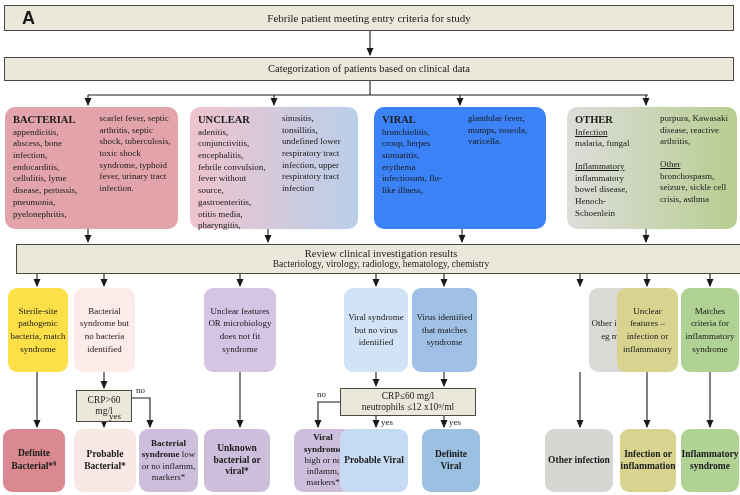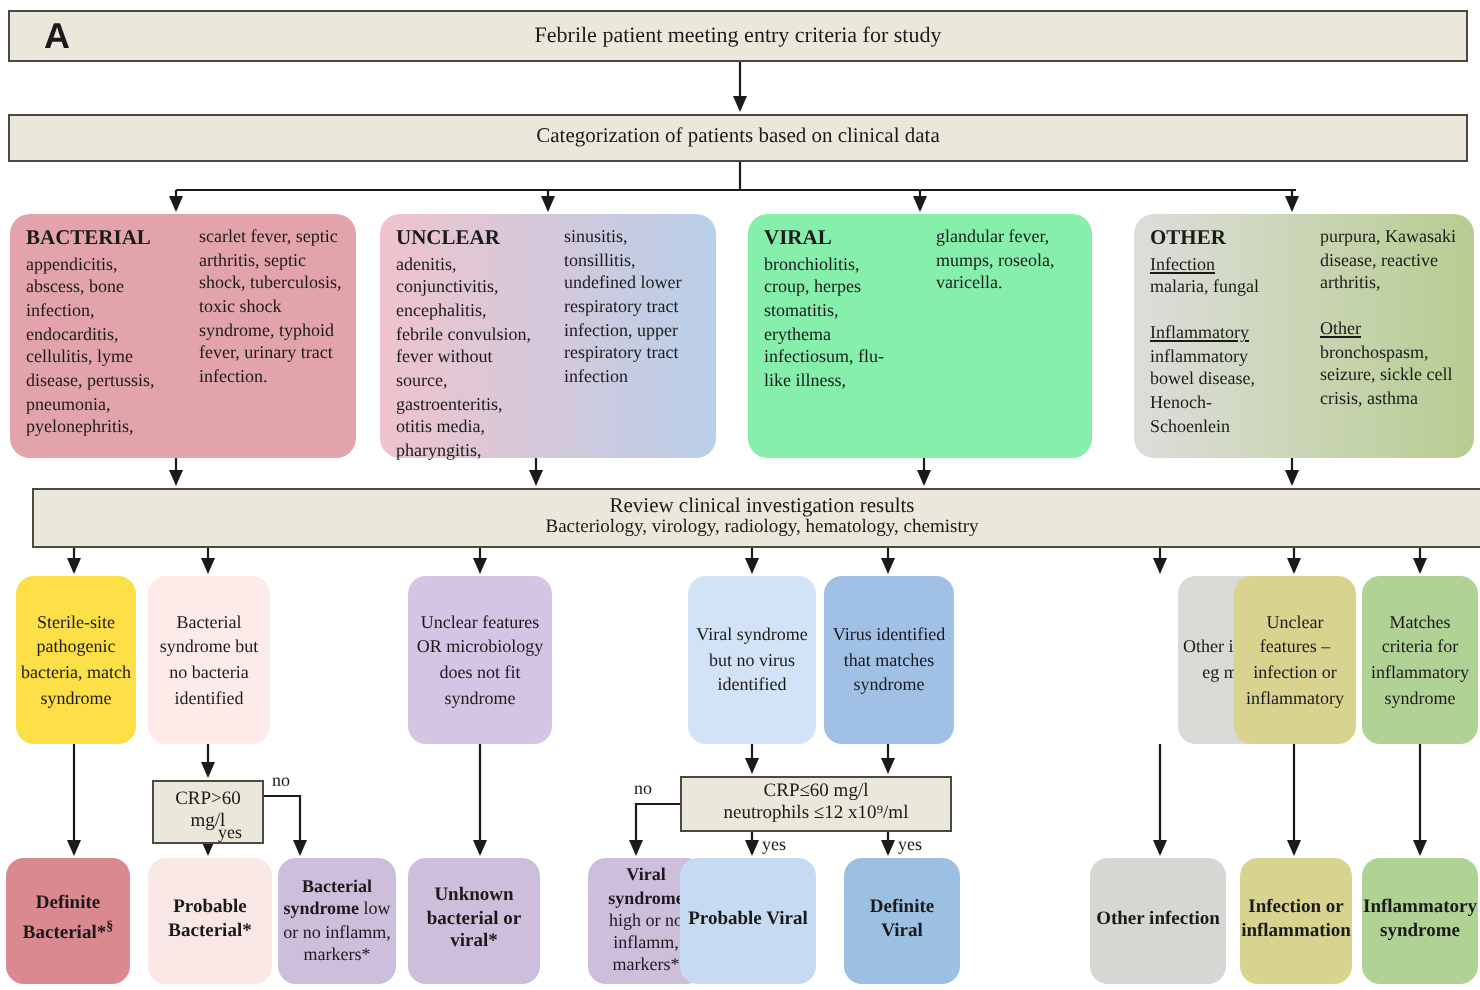--- a/index.html
+++ b/index.html
@@ -25,21 +25,21 @@
        text-align:center;font-size:9.5px;line-height:1.25;padding:3px 2px;}
   .b{font-weight:bold;}
   .dec{background:#ebe8db;border:1px solid #4a4a40;display:flex;align-items:center;
        justify-content:center;text-align:center;font-size:9.5px;line-height:1.2;padding:1px;}
   .lbl{position:absolute;z-index:2;font-size:9px;line-height:1;}
   sup{font-size:7px;}
   
   .c-rose{background:#e2a4aa;}       .c-rose-dark{background:#fde047;}
   .c-rose-darker{background:#d9898f;}.c-pink-pale{background:#fdebe9;}
   .c-pink-pale2{background:#f8e7e5;} .c-grad-unclear{background:linear-gradient(90deg,#efc3cd,#b9cfe9);}
-  .c-blue{background:#86efac;}       .c-blue-pale{background:#d2e3f8;}
+  .c-blue{background:#3b82f6;}       .c-blue-pale{background:#d2e3f8;}
   .c-blue-pale2{background:#c6dbf3;} .c-blue-med{background:#a0c1e5;}
   .c-blue-med2{background:#9cc0e2;}  .c-grad-other{background:linear-gradient(90deg,#dddddb,#b7cd90);}
   .c-purple{background:#d6c4e4;}     .c-purple2{background:#cdbfdc;}
   .c-gray{background:#d9d9d6;margin-left:40px;}       .c-gray2{background:#d6d6d3;}
   .c-olive{background:#d8d490;}      .c-green{background:#b0d295;}
 </style>
 </head>
 <body>
 
 <div class="stage">

